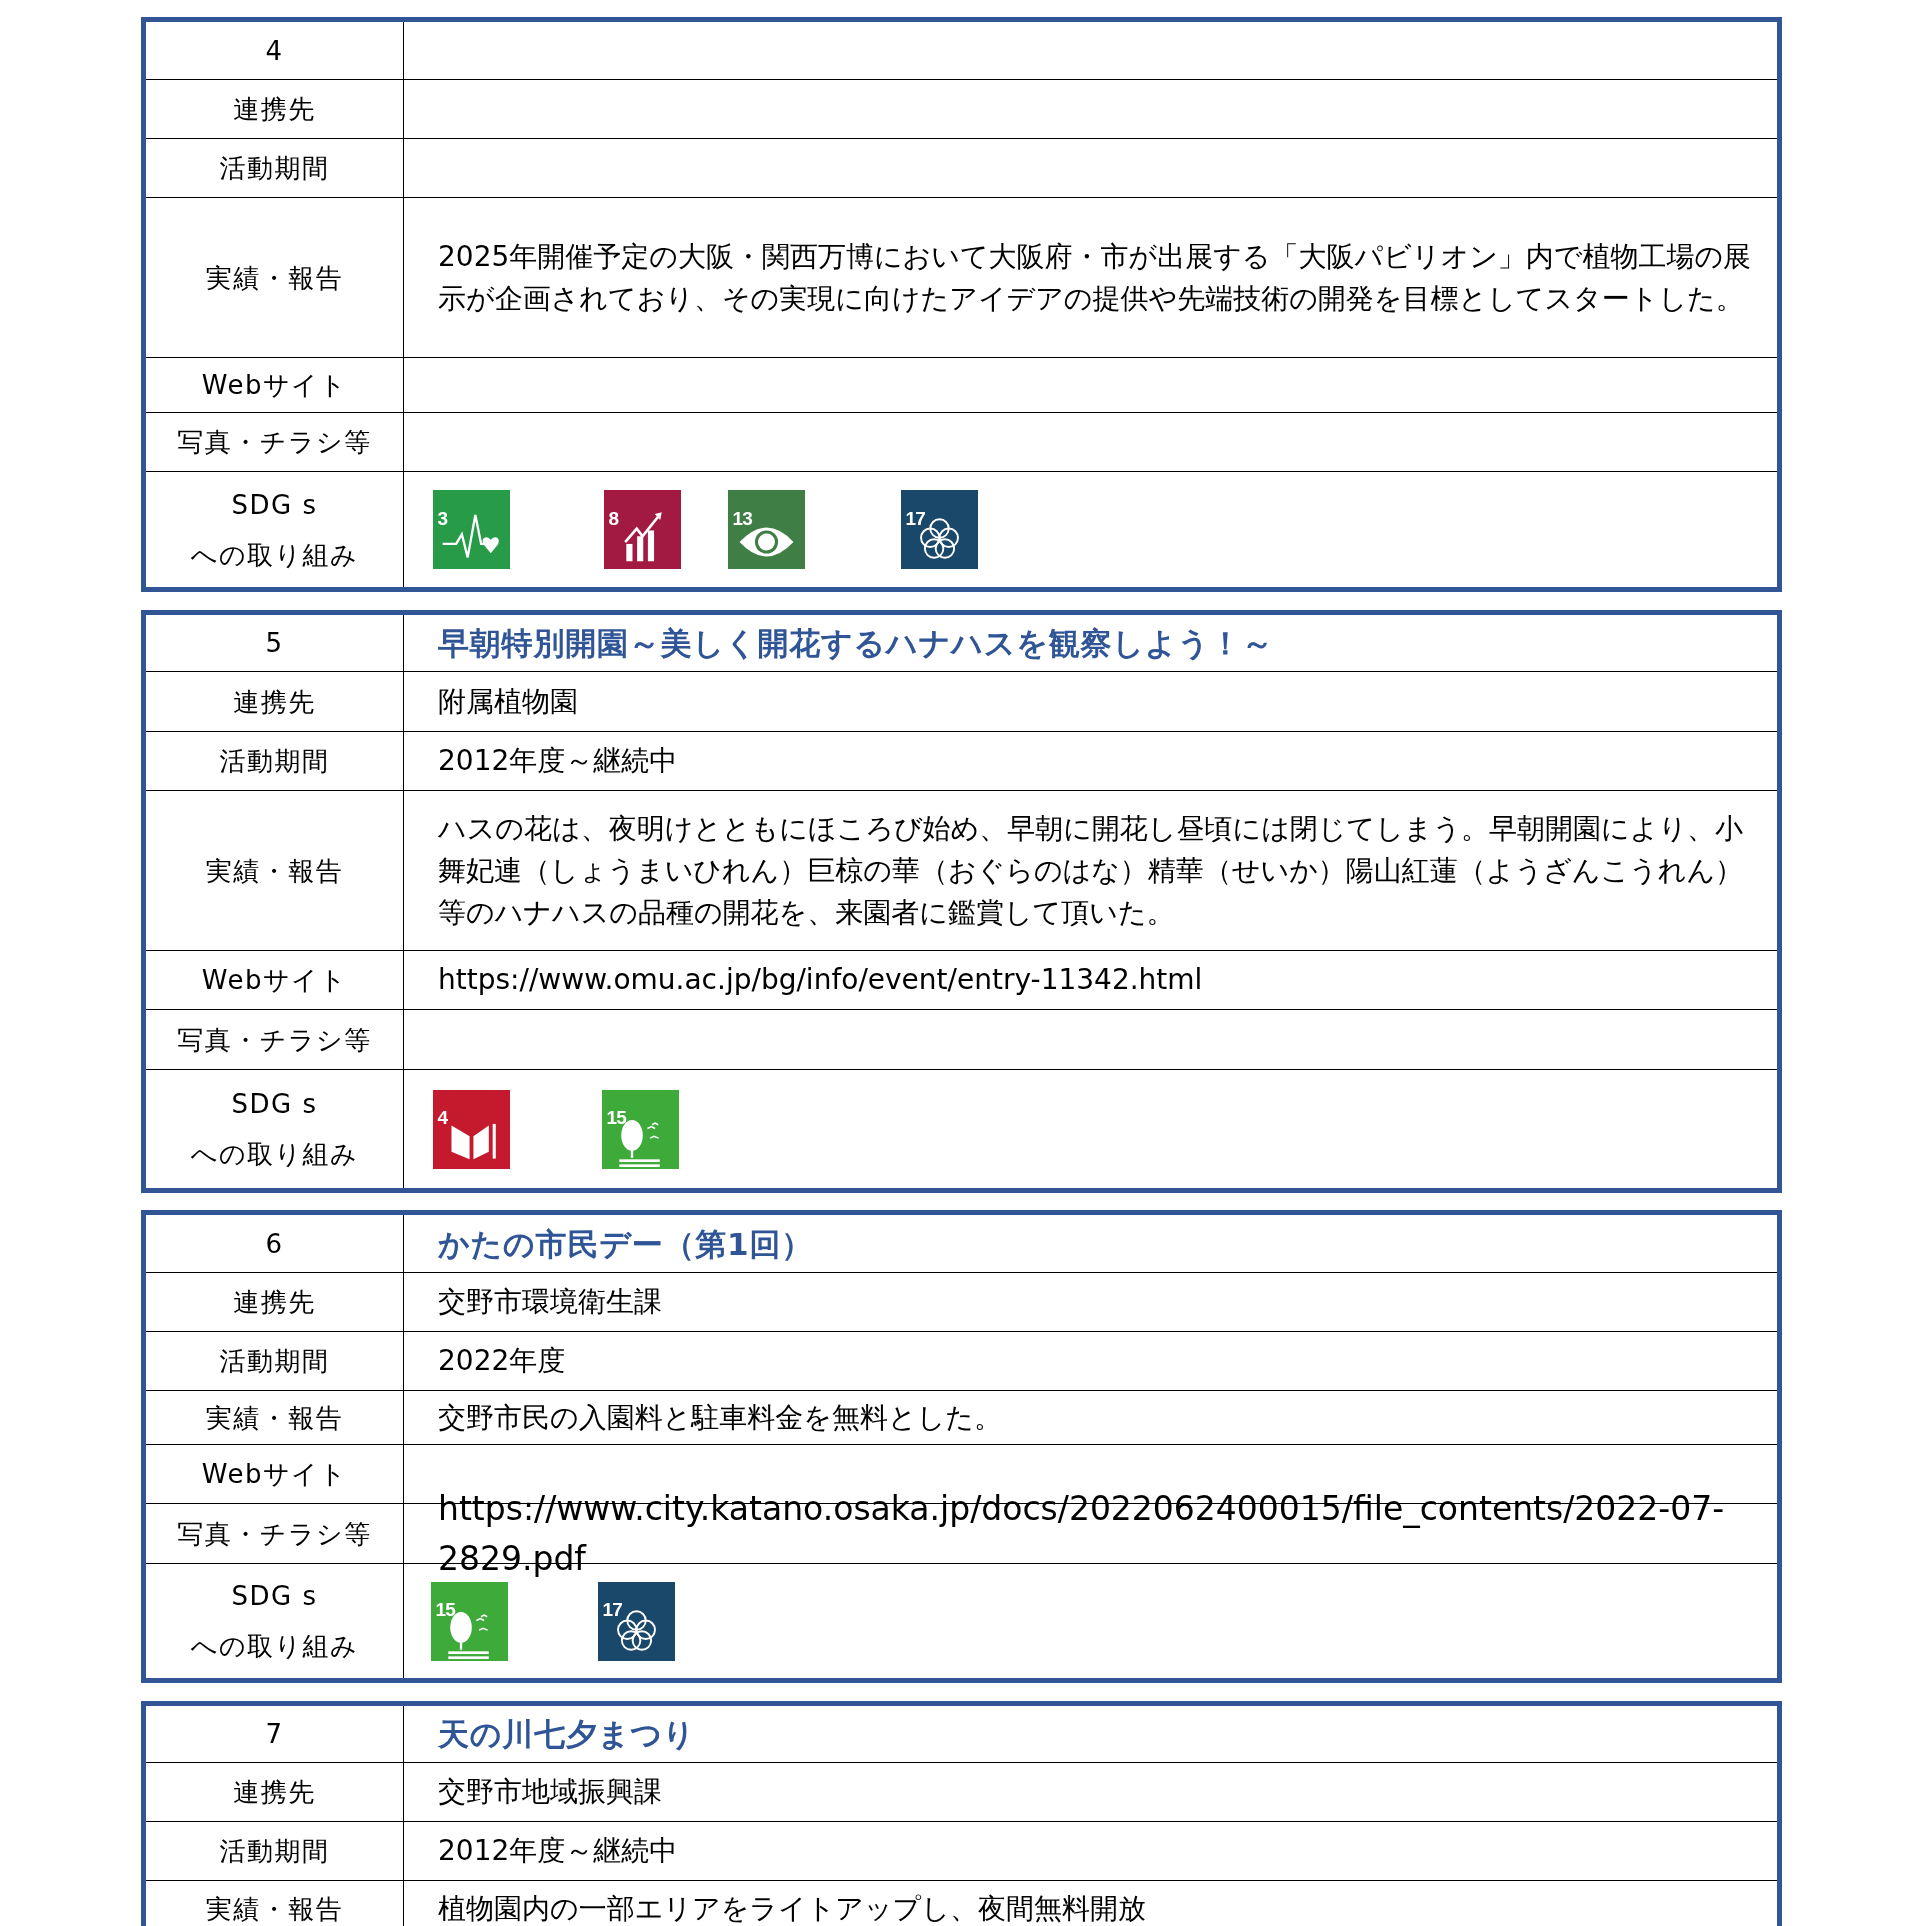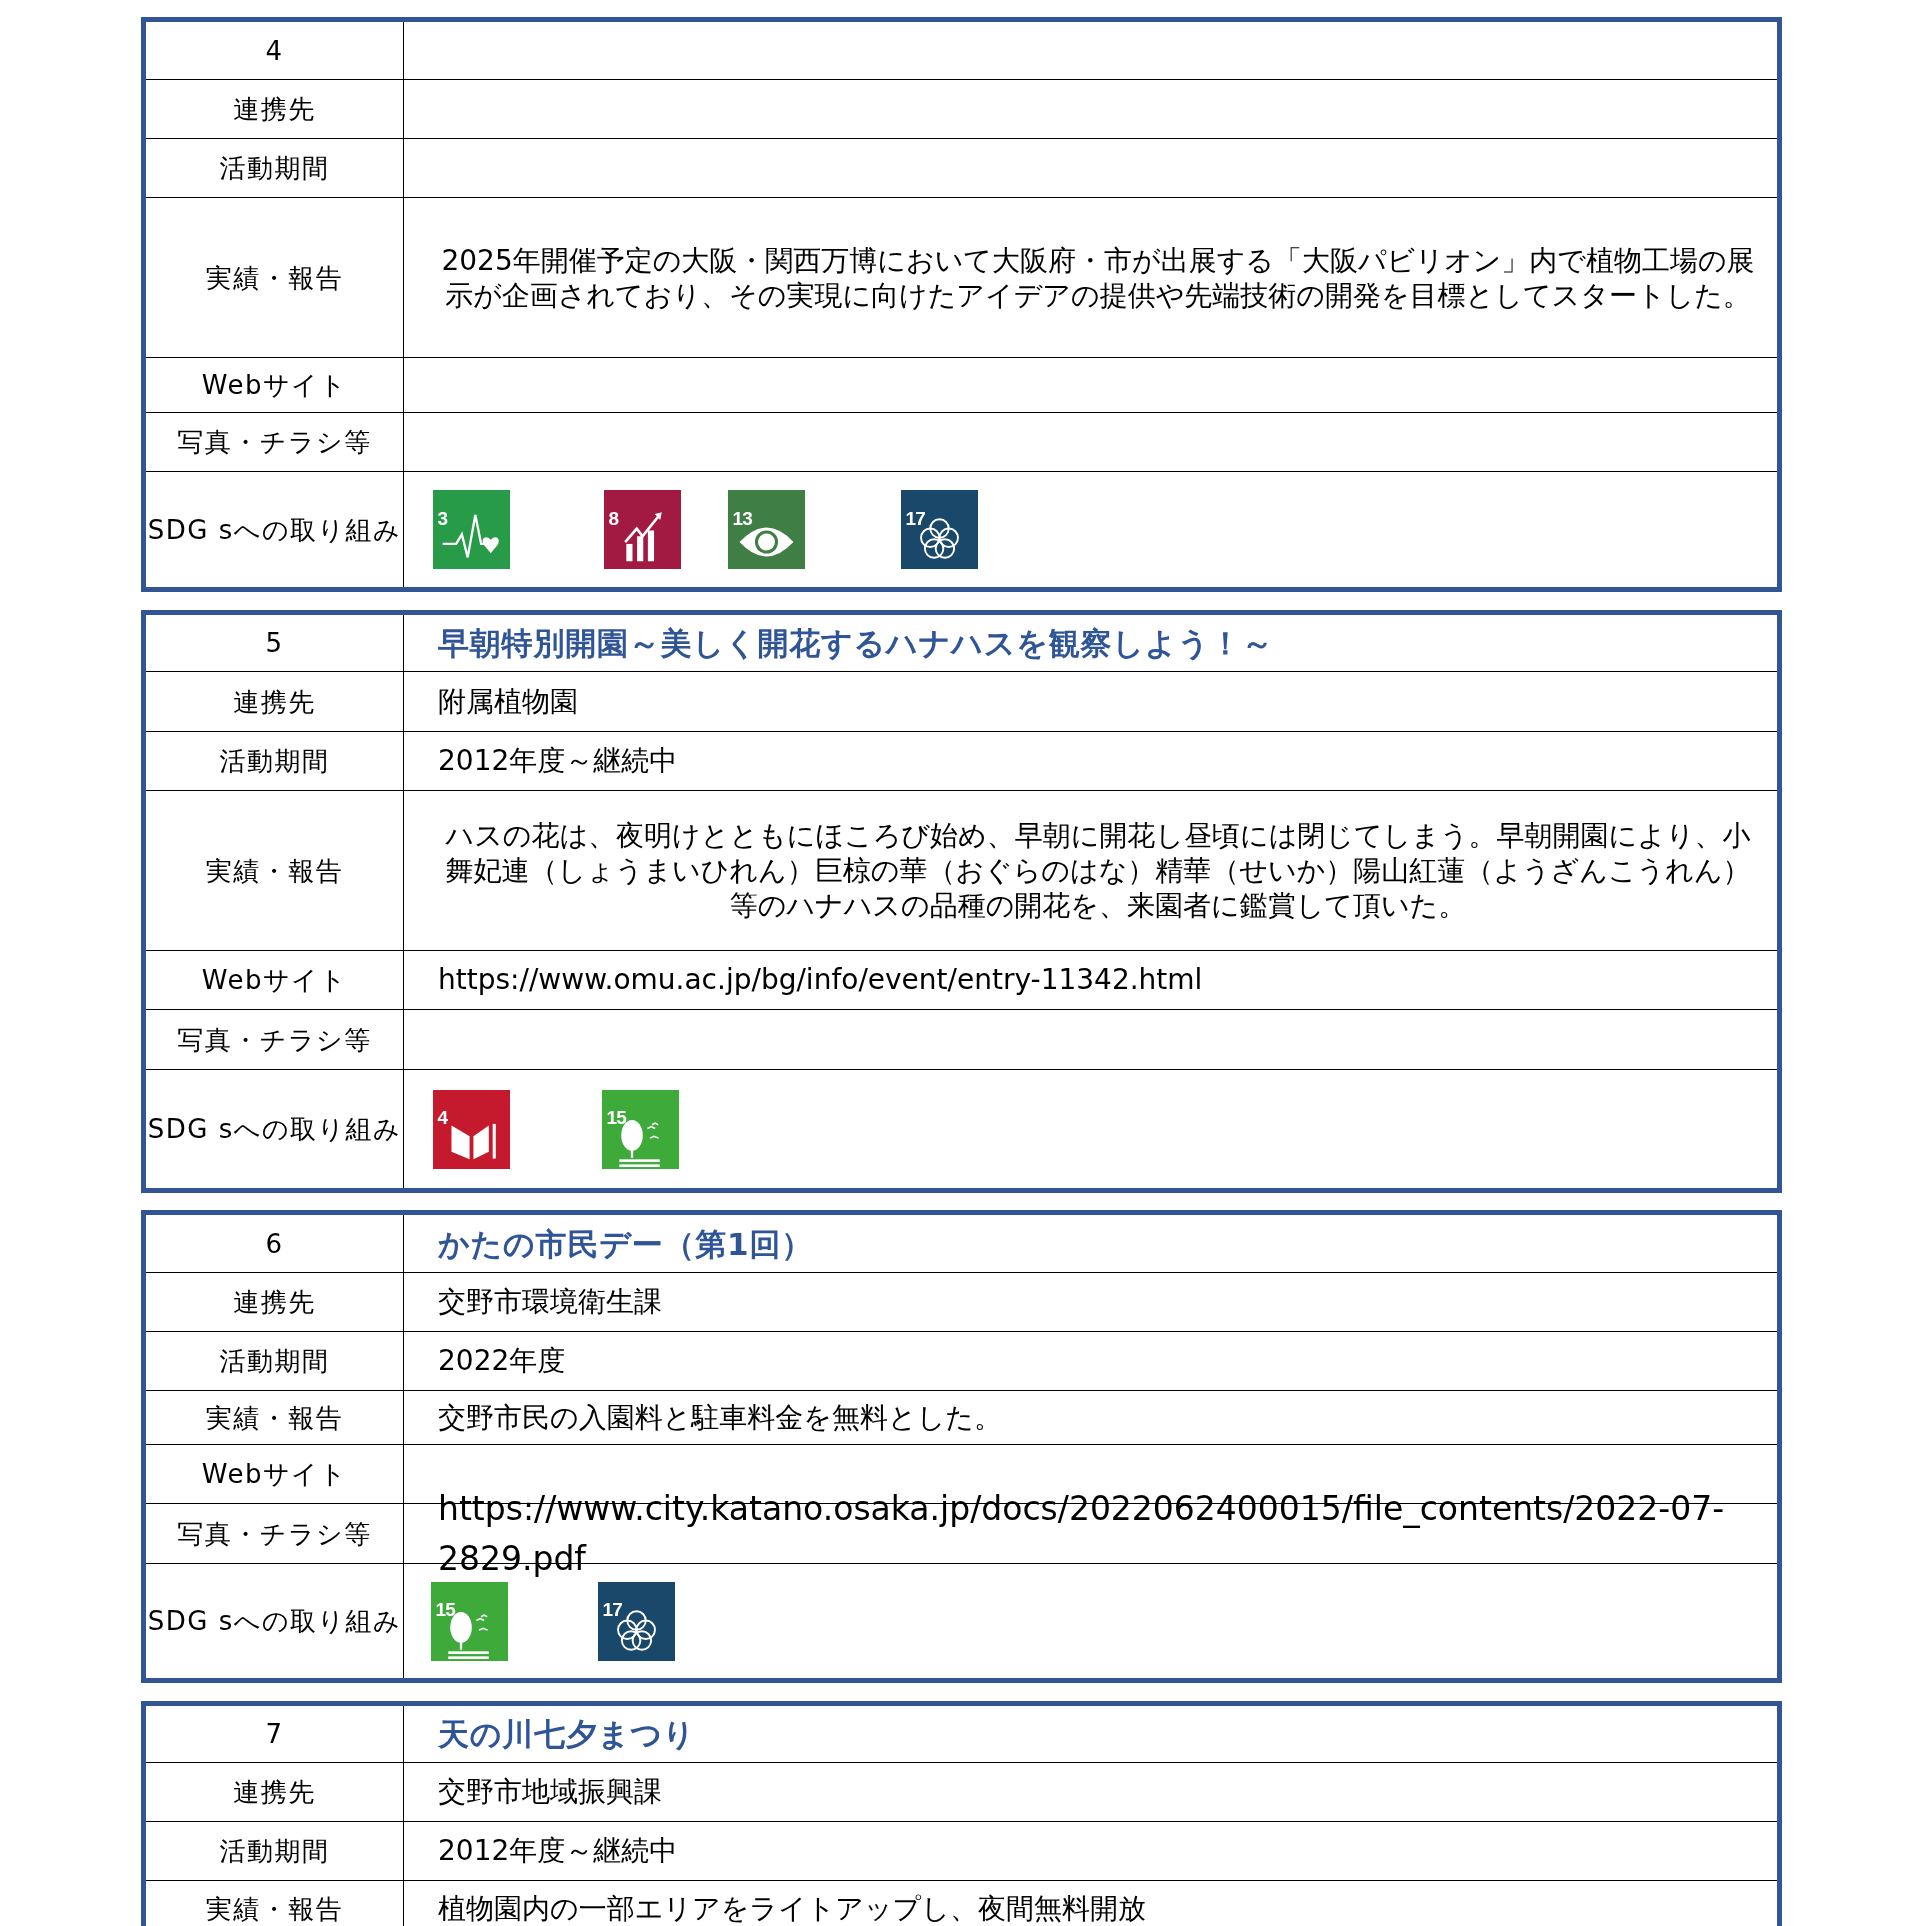--- a/index.html
+++ b/index.html
@@ -8,22 +8,22 @@
   .tbl { position:absolute; left:141px; width:1641px; box-sizing:border-box;
          border:5.8px solid #325695; background:#fff; }
   .row { display:flex; box-sizing:border-box; border-top:1.2px solid #000; }
   .row.first { border-top:none; }
   .lbl { width:258px; flex:0 0 258px; box-sizing:border-box; border-right:0.8px solid #000;
          display:flex; align-items:center; justify-content:center; text-align:center;
          font-size:26px; line-height:50px; letter-spacing:1.5px; }
   .val { flex:1; box-sizing:border-box; padding:0 19px 0 34px; display:flex; align-items:center;
          font-size:28px; line-height:50px; }
   .val.title { color:#2f5597; font-weight:bold; font-size:31px; letter-spacing:0.8px; }
-  .val.multi { line-height:35px; align-items:center;text-align:center; }
-  .sdglbl { flex-direction:row; line-height:50px; }
+  .val.multi { line-height:42px; align-items:center; }
+  .sdglbl { flex-direction:column; line-height:50px; }
   .sdglbl span { display:block; }
   .icons { display:flex; align-items:center; height:100%; }
   .sdg { width:77px; height:79px; margin-right:0; position:relative; box-sizing:border-box; color:#fff; }
   .sdg .num { position:absolute; left:4.6px; top:3.9px; font-weight:bold; font-size:19px;
               font-family:"Liberation Sans",sans-serif; letter-spacing:-0.8px; }
   .sdg svg { position:absolute; left:0; top:0; }
 </style>
 </head>
 <body>
 

